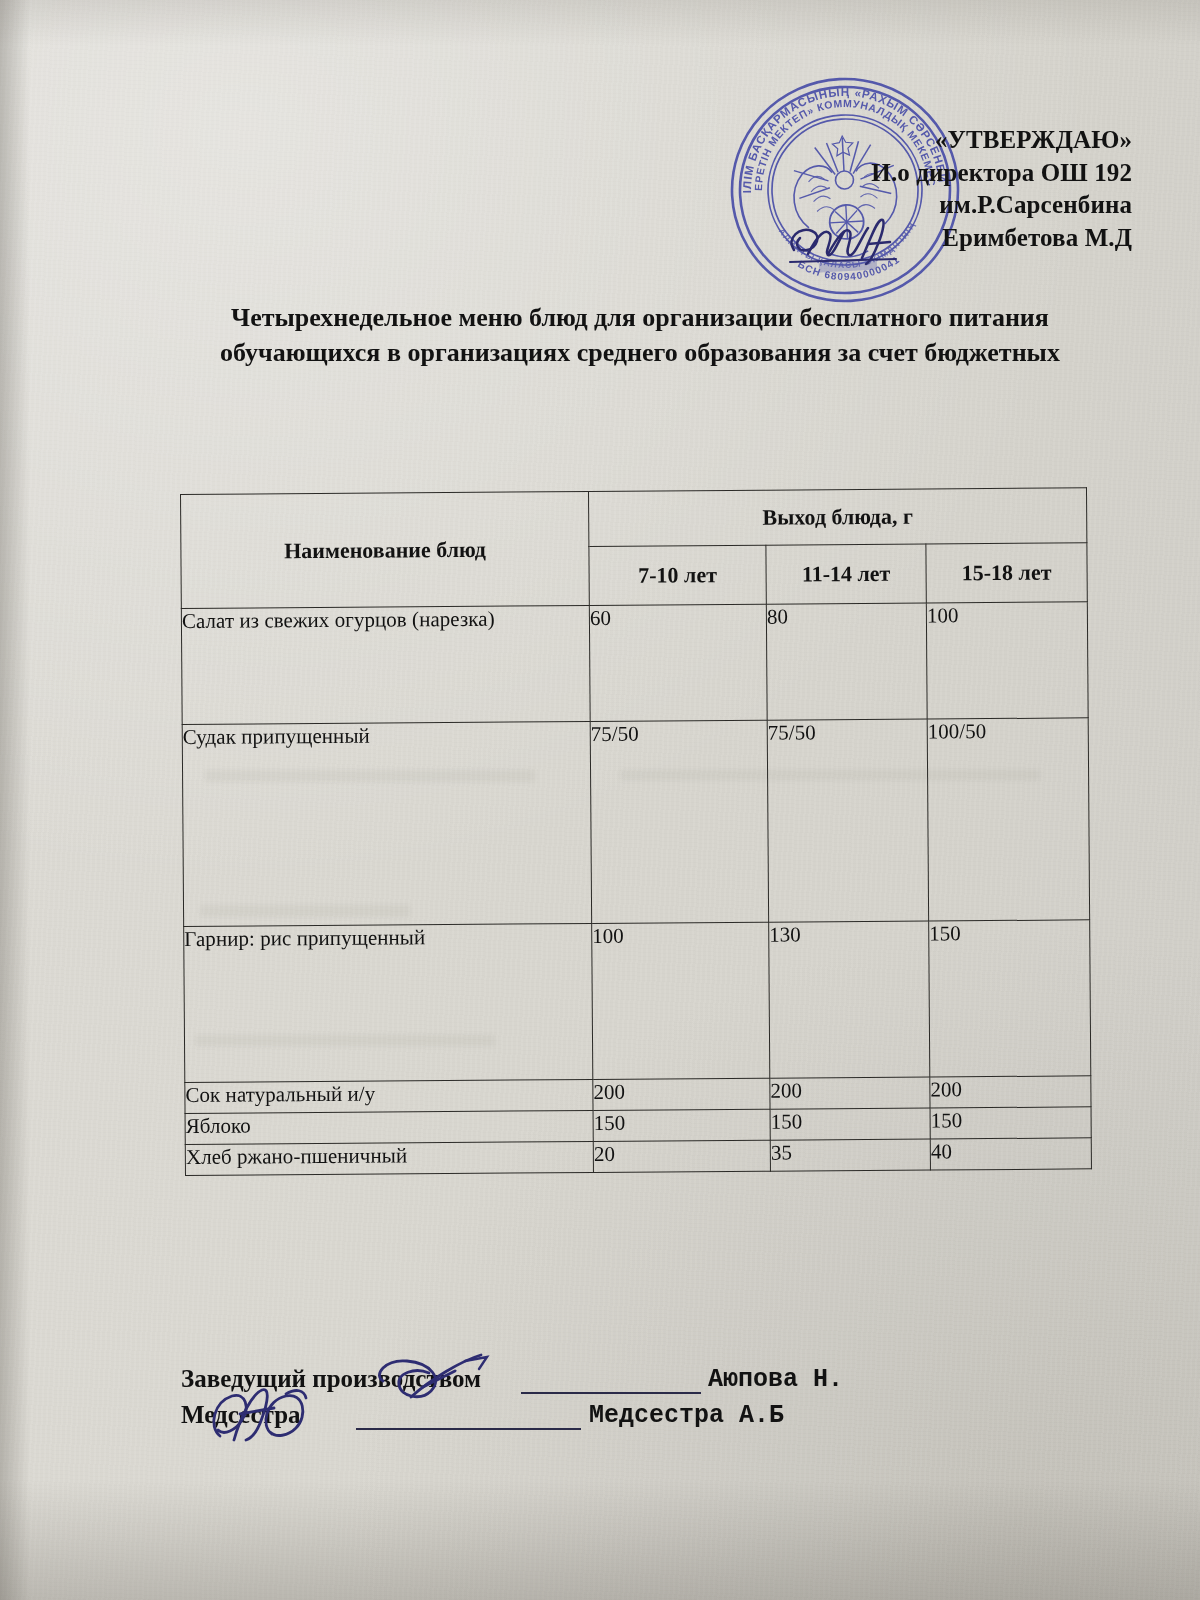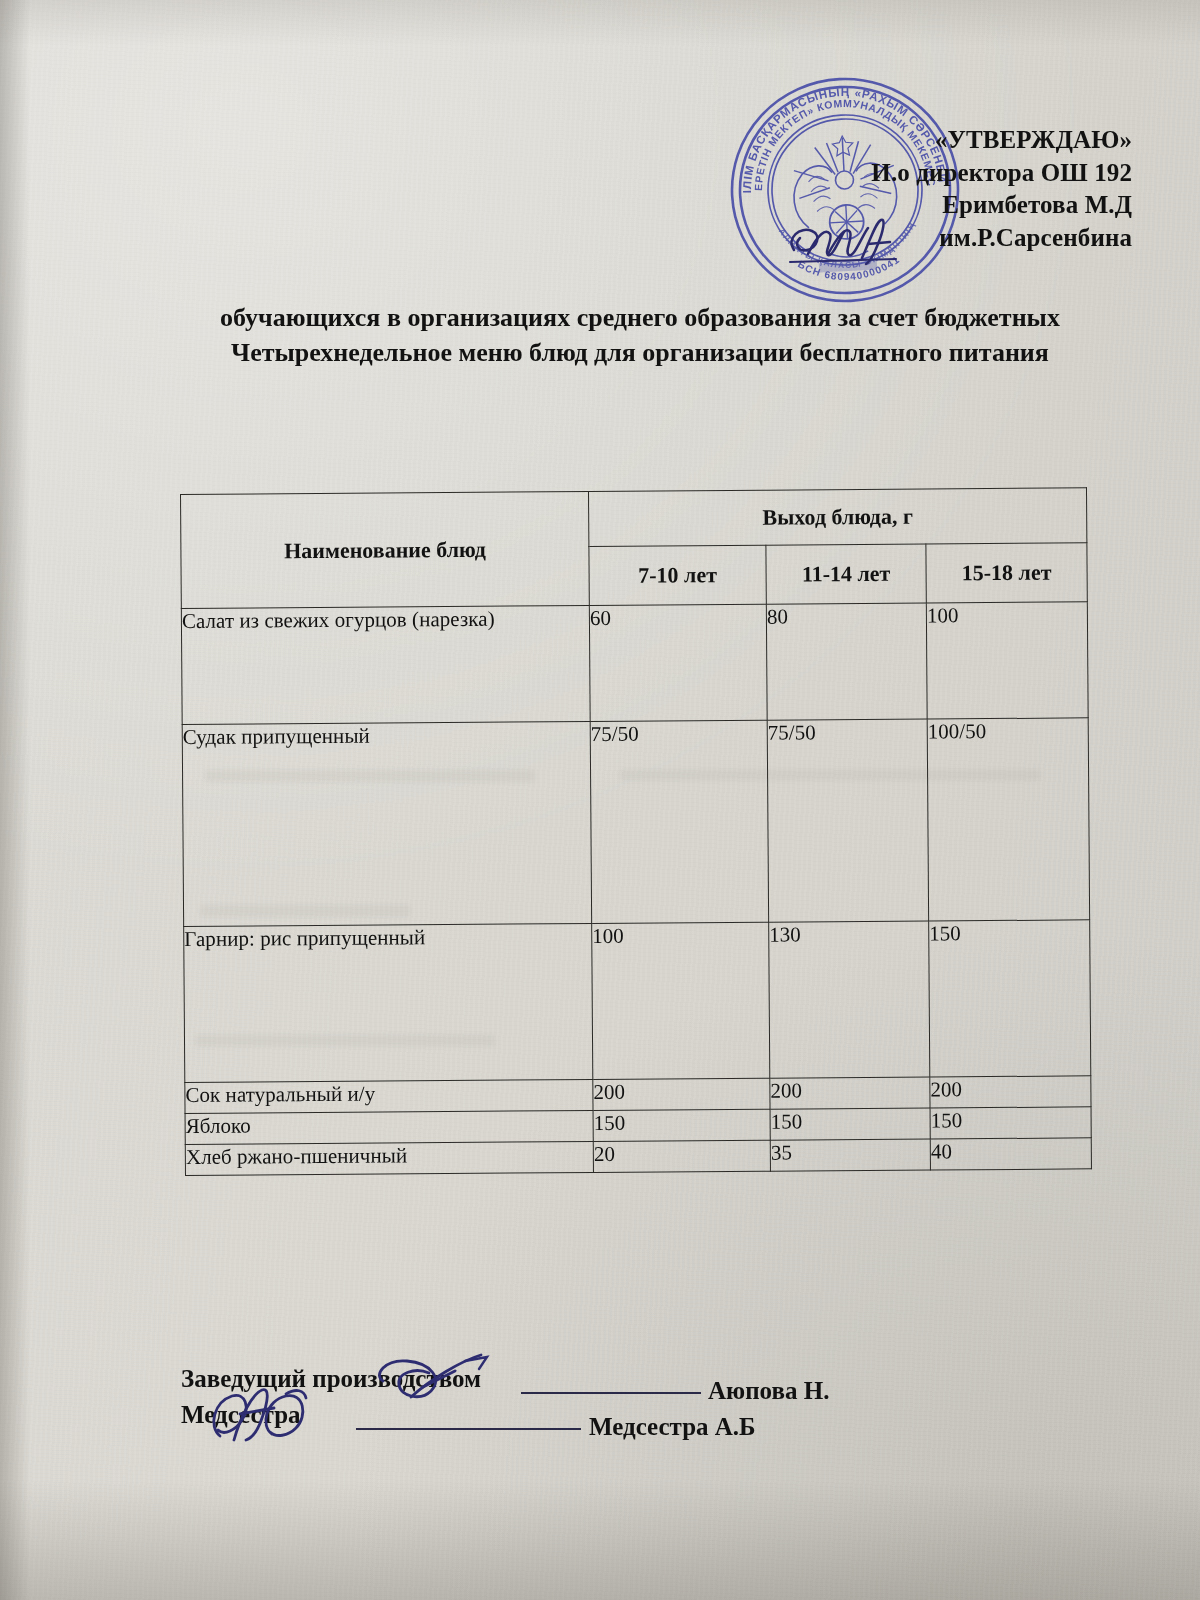--- a/index.html
+++ b/index.html
@@ -199,21 +199,22 @@
     top: 0;
   }
   .sig-rule {
     position: absolute;
     height: 0;
     border-bottom: 2.2px solid #2a2a48;
     top: 27px;
   }
   .sig-name {
     position: absolute;
-    top: 12px;
+    top: 0;
+    font-family: Liberation Mono, monospace;
   }
   .sig-row-1 .sig-rule { left: 340px; width: 180px; }
   .sig-row-1 .sig-name { left: 527px; }
   .sig-row-2 .sig-rule { left: 175px; width: 225px; }
   .sig-row-2 .sig-name { left: 408px; }
 
   .signature-ink {
     position: absolute;
     z-index: 6;
     pointer-events: none;
@@ -329,27 +330,27 @@
         <path d="M 78,44 C 86,26 92,8 97,6 C 102,4 99,18 94,30 C 90,40 86,48 82,50"></path>
         <path d="M 84,30 L 106,28"></path>
         <path d="M 6,48 L 112,45" stroke-width="2.1"></path>
       </g>
     </svg>
   </div>
 
   <div class="approval">
     <div>«УТВЕРЖДАЮ»</div>
     <div>И.о директора ОШ 192</div>
+    <div>им.Р.Сарсенбина</div>
     <div>Еримбетова М.Д</div>
-    <div>им.Р.Сарсенбина</div>
   </div>
 
   <div class="doc-title">
+    <div>Четырехнедельное меню блюд для организации бесплатного питания</div>
     <div>обучающихся в организациях среднего образования за счет бюджетных</div>
-    <div>Четырехнедельное меню блюд для организации бесплатного питания</div>
   </div>
 
 
   <div class="table-wrap">
     <table class="menu">
       <colgroup>
         <col class="col-name">
           <col class="col-a">
           <col class="col-b">
           <col class="col-c">

